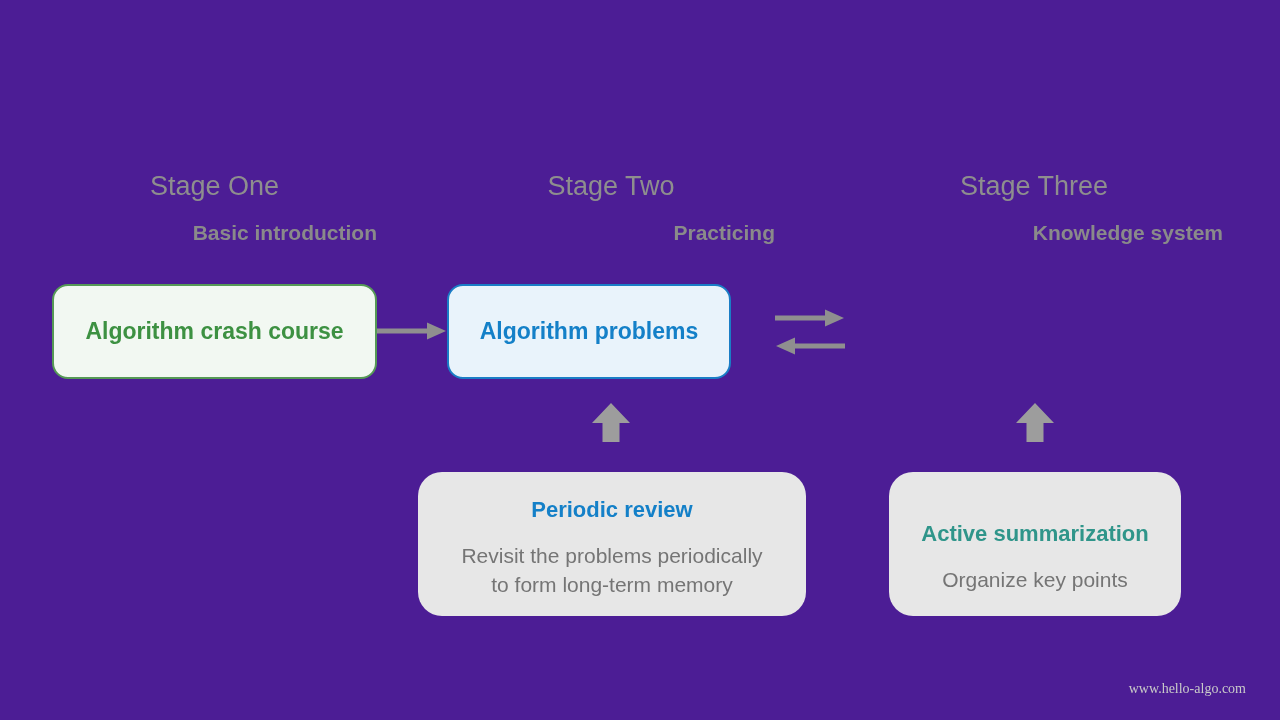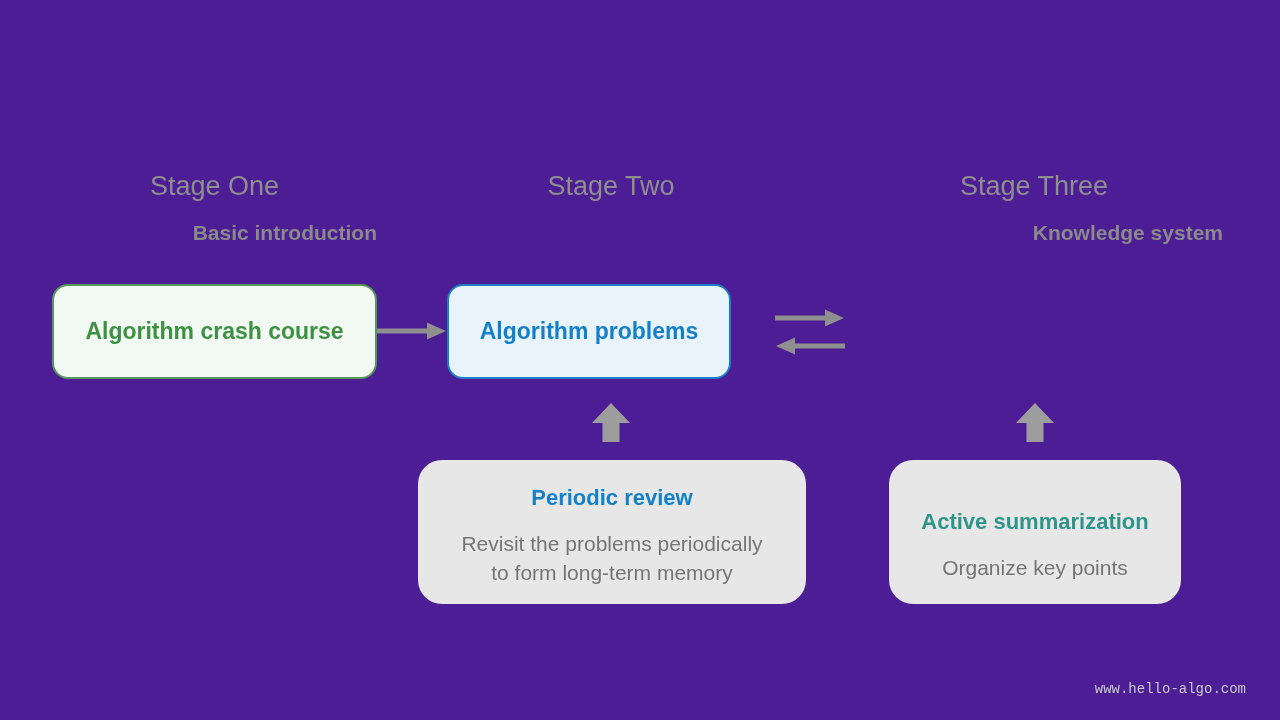--- a/index.html
+++ b/index.html
@@ -61,21 +61,21 @@
   .connector svg { display: block; }
   .arrow-1-2 { left: 377px; top: 321px; }
   .arrow-2-3 { left: 775px; top: 306px; }
   .block-arrow { position: absolute; top: 403px; }
   .block-arrow.left-col  { left: 592px; }
   .block-arrow.right-col { left: 1016px; }
 
   
   .callout {
     position: absolute;
-    top: 460px;
+    top: 472px;
     height: 144px;
     box-sizing: border-box;
     background: #e7e7e7;
     border-radius: 24px;
     text-align: center;
     padding-top: 25px;
   }
   .callout.left-col  { left: 418px; width: 388px; }
   .callout.right-col { left: 889px; width: 292px; }
   .callout-title {
@@ -90,34 +90,35 @@
     font-size: 21px;
     line-height: 29px;
     color: #757575;
   }
 
   
   .watermark {
     position: absolute;
     top: 681px;
     right: 46px;
-    font-family: Liberation Mono, monospace;
+    font-family: Liberation Serif, serif;
     font-size: 14px;
     color: #c9c9c9;
   }
 </style>
 </head>
 <body>
 
 <div class="canvas">
 
   <div class="stage-title col1">Stage One</div>
   <div class="stage-subtitle col1">Basic introduction</div>
 
   <div class="stage-title col2">Stage Two</div>
+  <div class="stage-subtitle col2">Practicing</div>
 
   <div class="stage-title col3">Stage Three</div>
   <div class="stage-subtitle col3">Knowledge system</div>
 
   <div class="stage-box green">
     <div>Algorithm crash course</div>
   </div>
 
   <div class="stage-box blue">
     <div>Algorithm problems</div>

